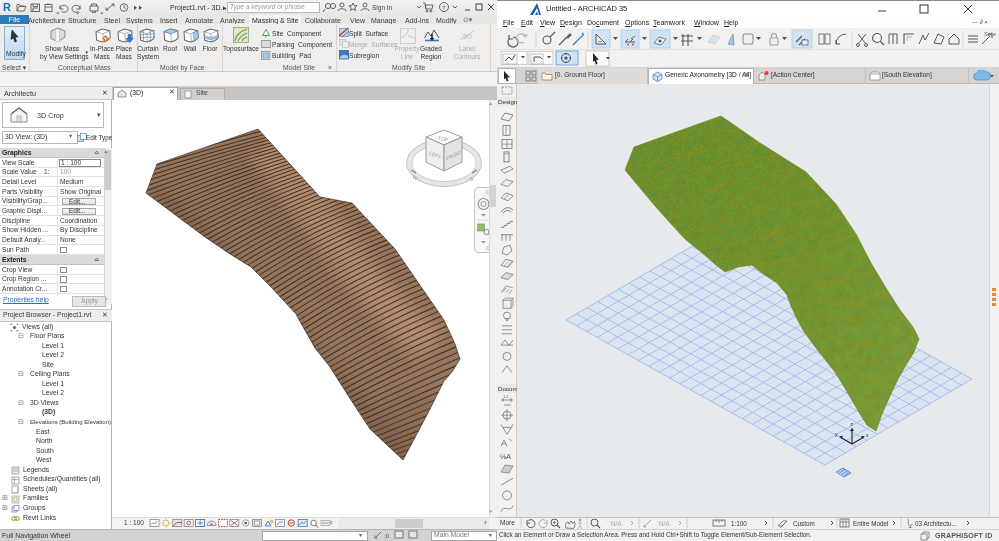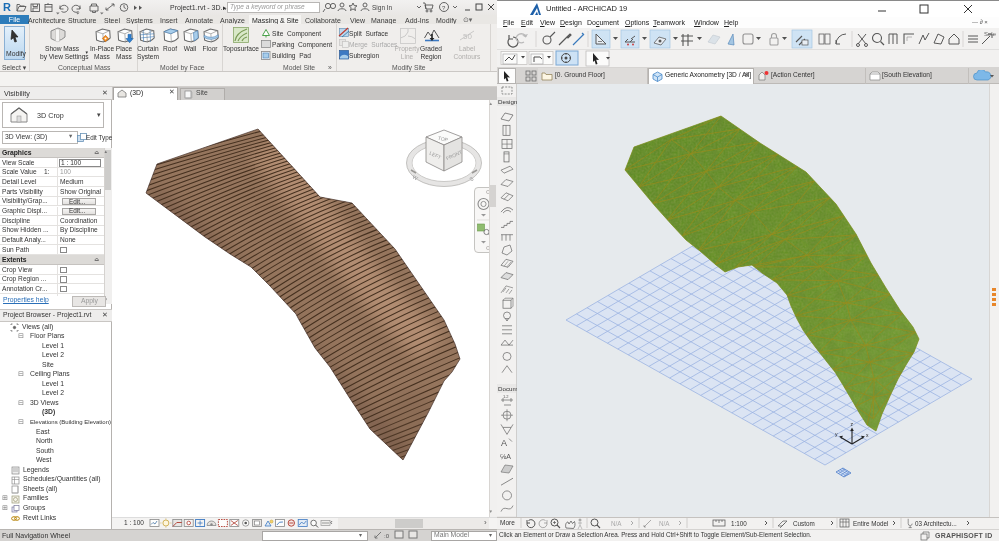--- a/index.html
+++ b/index.html
@@ -209,21 +209,21 @@
 <div style="position:absolute;left:349px;top:51.5px;font-size:6.6px;line-height:8.6px;color:#333;white-space:nowrap;">Subregion</div>
 <div style="position:absolute;left:377px;top:45px;width:60px;font-size:6.6px;line-height:8.6px;color:#b0aeac;white-space:nowrap;width:60px;text-align:center;white-space:nowrap;">Property</div>
 <div style="position:absolute;left:377px;top:53px;width:60px;font-size:6.6px;line-height:8.6px;color:#b0aeac;white-space:nowrap;width:60px;text-align:center;white-space:nowrap;">Line</div>
 <div style="position:absolute;left:401px;top:45px;width:60px;font-size:6.6px;line-height:8.6px;color:#333;white-space:nowrap;width:60px;text-align:center;white-space:nowrap;">Graded</div>
 <div style="position:absolute;left:401px;top:53px;width:60px;font-size:6.6px;line-height:8.6px;color:#333;white-space:nowrap;width:60px;text-align:center;white-space:nowrap;">Region</div>
 <div style="position:absolute;left:437px;top:45px;width:60px;font-size:6.6px;line-height:8.6px;color:#b0aeac;white-space:nowrap;width:60px;text-align:center;white-space:nowrap;">Label</div>
 <div style="position:absolute;left:437px;top:53px;width:60px;font-size:6.6px;line-height:8.6px;color:#b0aeac;white-space:nowrap;width:60px;text-align:center;white-space:nowrap;">Contours</div>
 <div style="position:absolute;left:0px;top:72px;width:497px;height:15px;background:#f4f3f1;border-bottom:1px solid #d2cfcc;"></div>
 <div style="position:absolute;left:0px;top:87px;width:112px;height:443px;background:#fff;border-right:1px solid #b5b2af;"></div>
 <div style="position:absolute;left:0px;top:87px;width:112px;height:13px;background:#eeedec;border-bottom:1px solid #c9c6c3;"></div>
-<div style="position:absolute;left:4px;top:88.5px;font-size:7.2px;line-height:9.2px;color:#333;white-space:nowrap;">Visibility</div>
+<div style="position:absolute;left:4px;top:88.5px;font-size:7.2px;line-height:9.2px;color:#333;white-space:nowrap;">Architectu</div>
 <div style="position:absolute;left:102px;top:88px;font-size:7px;line-height:9px;color:#444;white-space:nowrap;">✕</div>
 <div style="position:absolute;left:2px;top:102px;width:102px;height:26px;background:#fff;border:1px solid #b9b6b3;"></div>
 <svg width="22" height="20" viewBox="0 0 22 20" style="position:absolute;left:8px;top:105px">
 <path d="M3,9 L11,3 L19,9 L19,17 L3,17 Z" fill="#f5f4f2" stroke="#888" stroke-width="1"></path>
 <path d="M3,9 L11,3 L19,9" fill="none" stroke="#666" stroke-width="1.2"></path>
 <rect x="9" y="11" width="4" height="6" fill="#ddd" stroke="#999" stroke-width="0.6"></rect>
   </svg>
 <div style="position:absolute;left:37px;top:111px;font-size:7.2px;line-height:9.2px;color:#333;white-space:nowrap;">3D Crop</div>
 <div style="position:absolute;left:97px;top:110px;font-size:7px;line-height:9px;color:#444;white-space:nowrap;">▾</div>
 <div style="position:absolute;left:2px;top:131px;width:76px;height:13px;background:#fff;border:1px solid #b9b6b3;"></div>
@@ -608,21 +608,21 @@
 <div style="position:absolute;left:431px;top:530.5px;width:66px;height:10px;background:#fff;border:1px solid #a8a6a4;"></div>
 <div style="position:absolute;left:434px;top:531px;font-size:6.8px;line-height:8.8px;color:#777;white-space:nowrap;">Main Model</div>
 <div style="position:absolute;left:489px;top:531px;font-size:6px;line-height:8px;color:#666;white-space:nowrap;">▾</div>
 <div style="position:absolute;left:497px;top:0px;width:502px;height:541px;background:#f2f1f0;border-top:1px solid #8a8a8a;border-left:1px solid #a8a6a4;"></div>
 <div style="position:absolute;left:497px;top:1px;width:502px;height:16px;background:#fff;"></div>
 <svg width="11" height="12" viewBox="0 0 11 12" style="position:absolute;left:530px;top:3px">
 <polygon points="0,12 7,0 11,12" fill="#1d5fa8"></polygon>
     <polygon points="3,12 7,5 9,12" fill="#fff"></polygon>
     <polygon points="5,12 7,8.5 8,12" fill="#1d5fa8"></polygon>
   </svg>
-<div style="position:absolute;left:546px;top:4px;font-size:7.5px;line-height:9.5px;color:#222;white-space:nowrap;">Untitled - ARCHICAD 19</div>
+<div style="position:absolute;left:546px;top:4px;font-size:7.5px;line-height:9.5px;color:#222;white-space:nowrap;">Untitled - ARCHICAD 35</div>
 <svg width="120" height="14" viewBox="0 0 120 14" style="position:absolute;left:868px;top:2px">
 <g stroke="#333" stroke-width="1" fill="none">
 <line x1="10" y1="9" x2="18" y2="9"></line>
 <rect x="52" y="3" width="8" height="8"></rect>
 <path d="M96,3 l8,8 M104,3 l-8,8"></path>
 </g>
   </svg>
 <div style="position:absolute;left:497px;top:17px;width:502px;height:11px;background:#fdfdfd;"></div>
 <div style="position:absolute;left:503px;top:18px;font-size:7px;line-height:9px;color:#222;white-space:nowrap;"><u>F</u>ile</div>
 <div style="position:absolute;left:521px;top:18px;font-size:7px;line-height:9px;color:#222;white-space:nowrap;"><u>E</u>dit</div>

